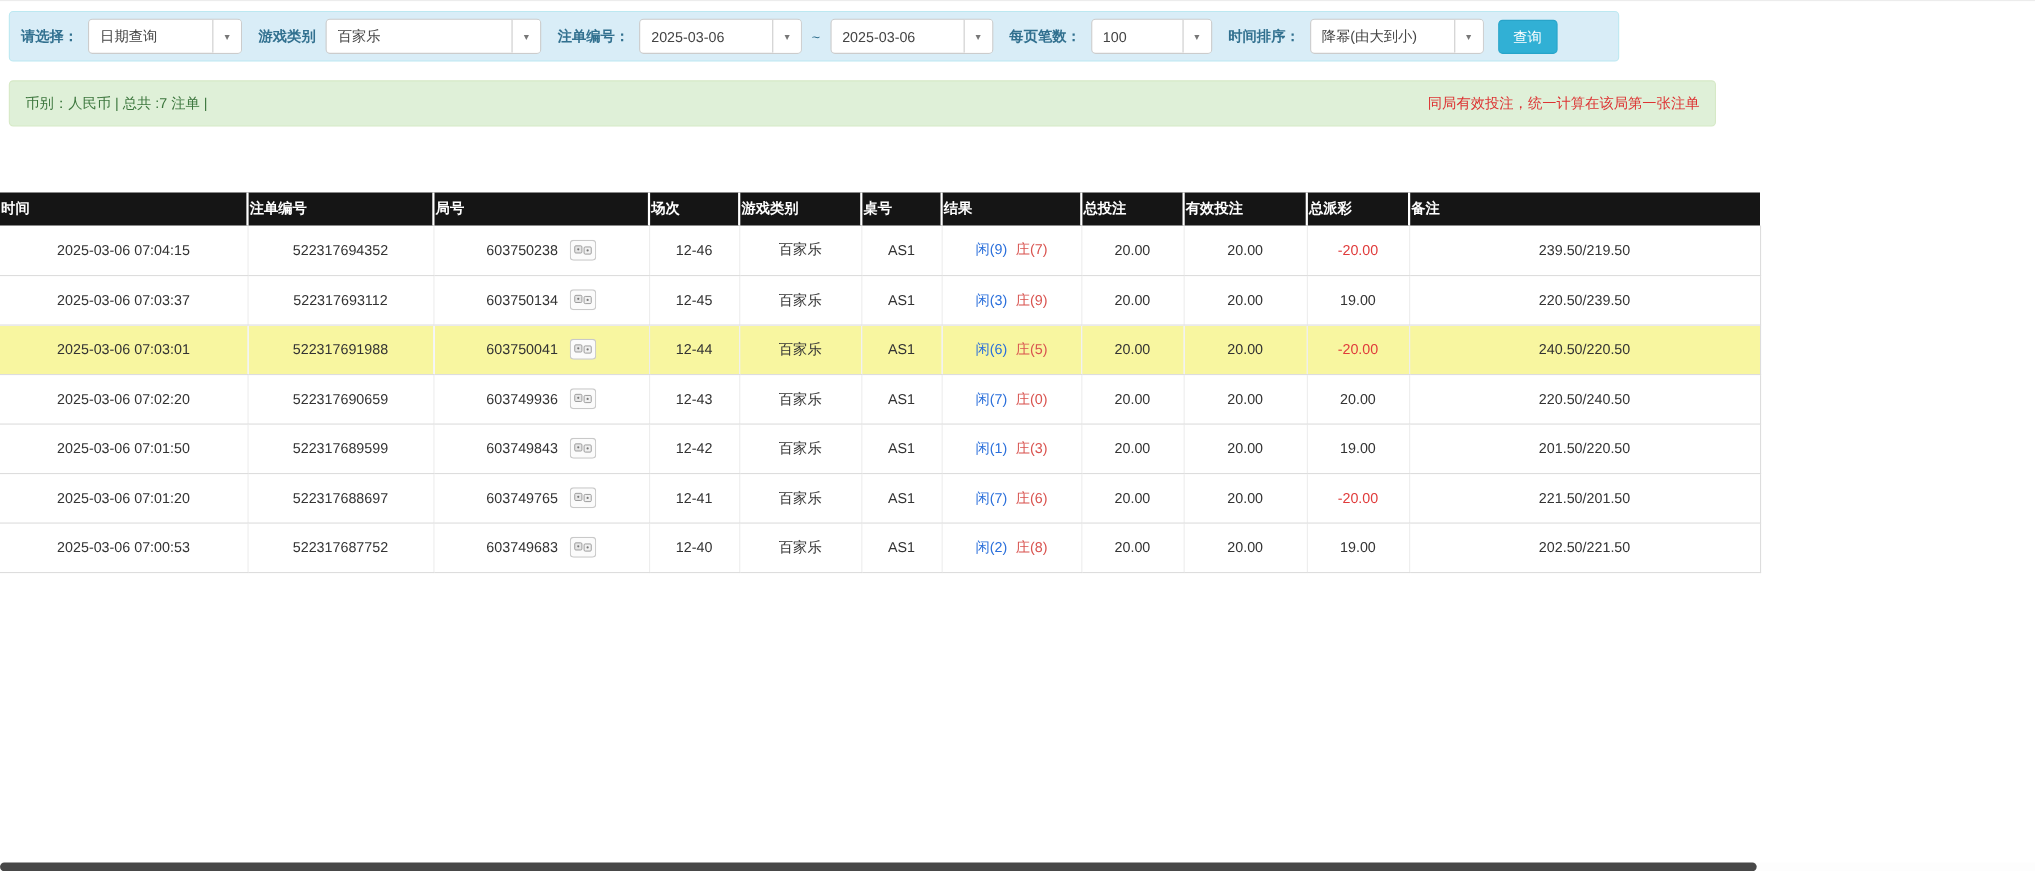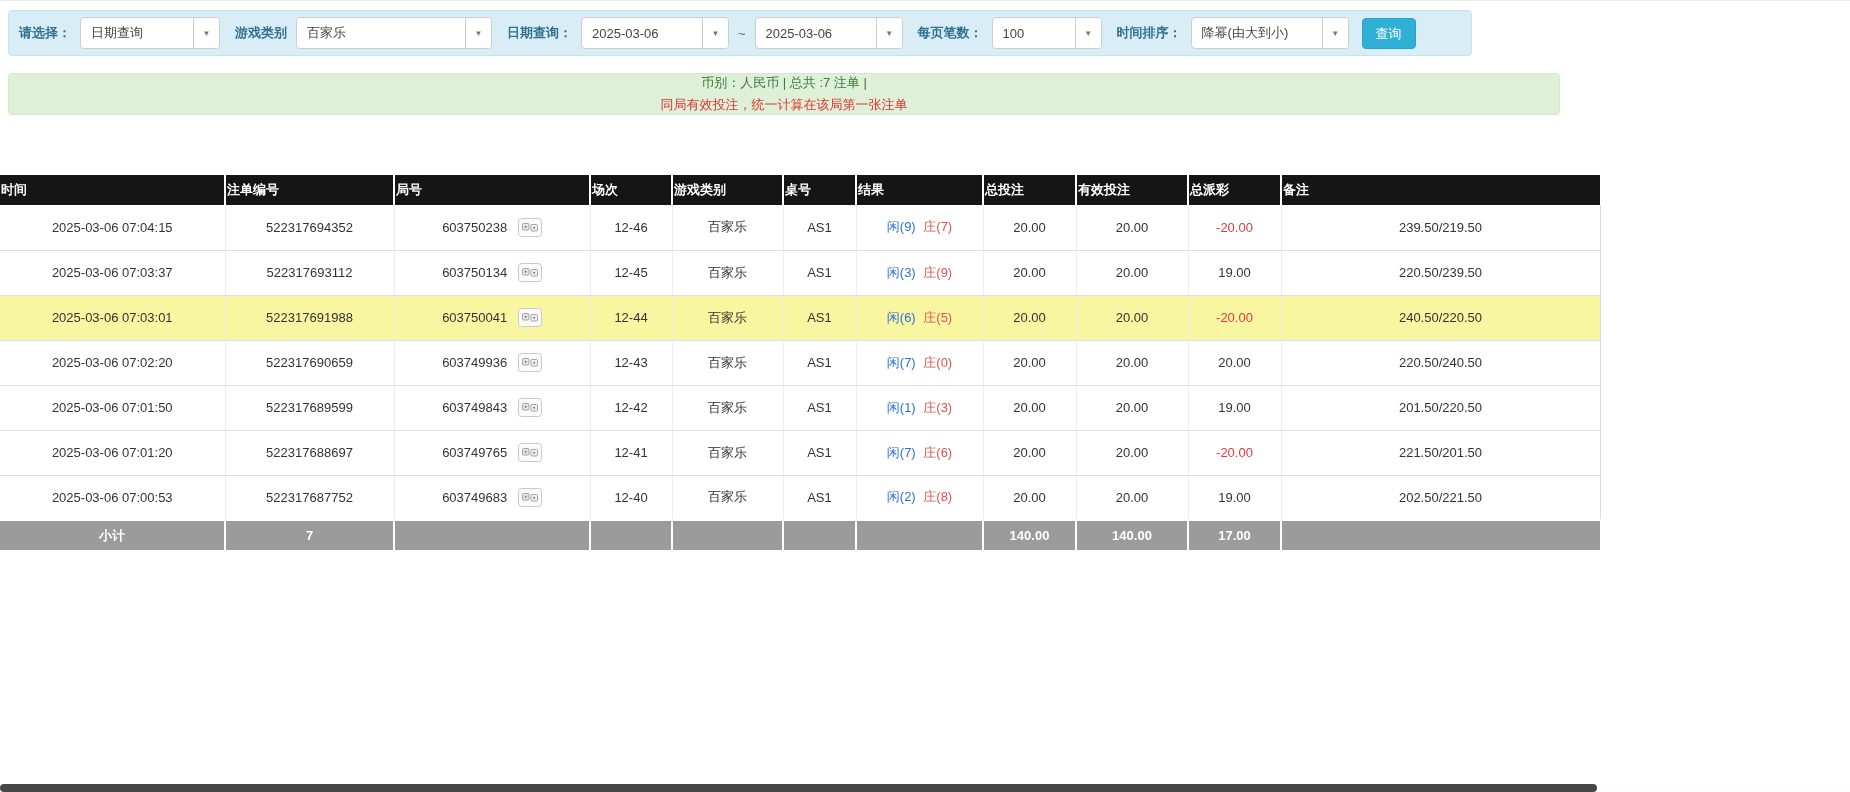--- a/index.html
+++ b/index.html
@@ -32,21 +32,21 @@
   .combo-caret{width:26px;border-left:1px solid #ccc;display:flex;align-items:center;justify-content:center;color:#777;font-size:8px;background:#fff;}
   .tilde{color:var(--c-filter-label);font-size:13px;}
   .btn-search{
     margin-left:4px;background:var(--c-button-bg);border:1px solid var(--c-button-border);
     color:#fff;font-size:13px;padding:8px 13px;border-radius:4px;cursor:pointer;line-height:1;
     font-family:inherit;
   }
   .summary-bar{
     margin:17px 8px 0 8px;width:1552px;height:42px;
     background:var(--c-summary-bg);border:1px solid var(--c-summary-border);border-radius:4px;
-    display:flex;align-items:center;justify-content:space-between;padding:0 14px;font-size:13px;overflow:hidden;flex-direction:column;
+    display:flex;align-items:center;justify-content:space-between;padding:0 14px;font-size:13px;overflow:hidden;
   }
   .summary-left{color:var(--c-summary-text);white-space:nowrap;}
   .summary-right{color:var(--c-summary-warning);white-space:nowrap;}
   .bet-table{margin-top:60px;width:1600px;border-collapse:collapse;table-layout:fixed;}
   .bet-table thead th{
     background:var(--c-header-bg);color:#fff;font-size:13px;font-weight:bold;height:30px;
     border-right:2px solid #fff;text-align:left;
   }
   .bet-table thead th:last-child{border-right:none;}
   .bet-table tbody td{
@@ -82,21 +82,21 @@
       <span class="combo-value">日期查询</span>
       <span class="combo-caret">▼</span>
     </div>
 
     <span class="f-label">游戏类别</span>
     <div class="combo" style="width:196px">
       <span class="combo-value">百家乐</span>
       <span class="combo-caret">▼</span>
     </div>
 
-    <span class="f-label">日期查询：</span>
+    <span class="f-label">注单编号：</span>
     <div class="combo" style="width:148px">
       <span class="combo-value">2025-03-06</span>
       <span class="combo-caret">▼</span>
     </div>
     <span class="tilde">~</span>
     <div class="combo" style="width:148px">
       <span class="combo-value">2025-03-06</span>
       <span class="combo-caret">▼</span>
     </div>
 
@@ -334,32 +334,19 @@
       <span class="player">闲(2)</span>
       <span class="banker">庄(8)</span>
     </td>
     <td class="c-totalbet">20.00</td>
     <td>20.00</td>
     <td class="c-payout">19.00</td>
     <td>202.50/221.50</td>
   </tr>
       </tbody>
     <tfoot>
-      <tr class="sum-row">
-        <td>小计</td>
-        <td>7</td>
-        <td></td>
-        <td></td>
-        <td></td>
-        <td></td>
-        <td></td>
-        <td>140.00</td>
-        <td>140.00</td>
-        <td>17.00</td>
-        <td></td>
-      </tr>
     </tfoot>
   </table>
 </div>
 
 <div class="hscrollbar">
   <div class="hthumb"></div>
 </div>
 
 </body></html>

